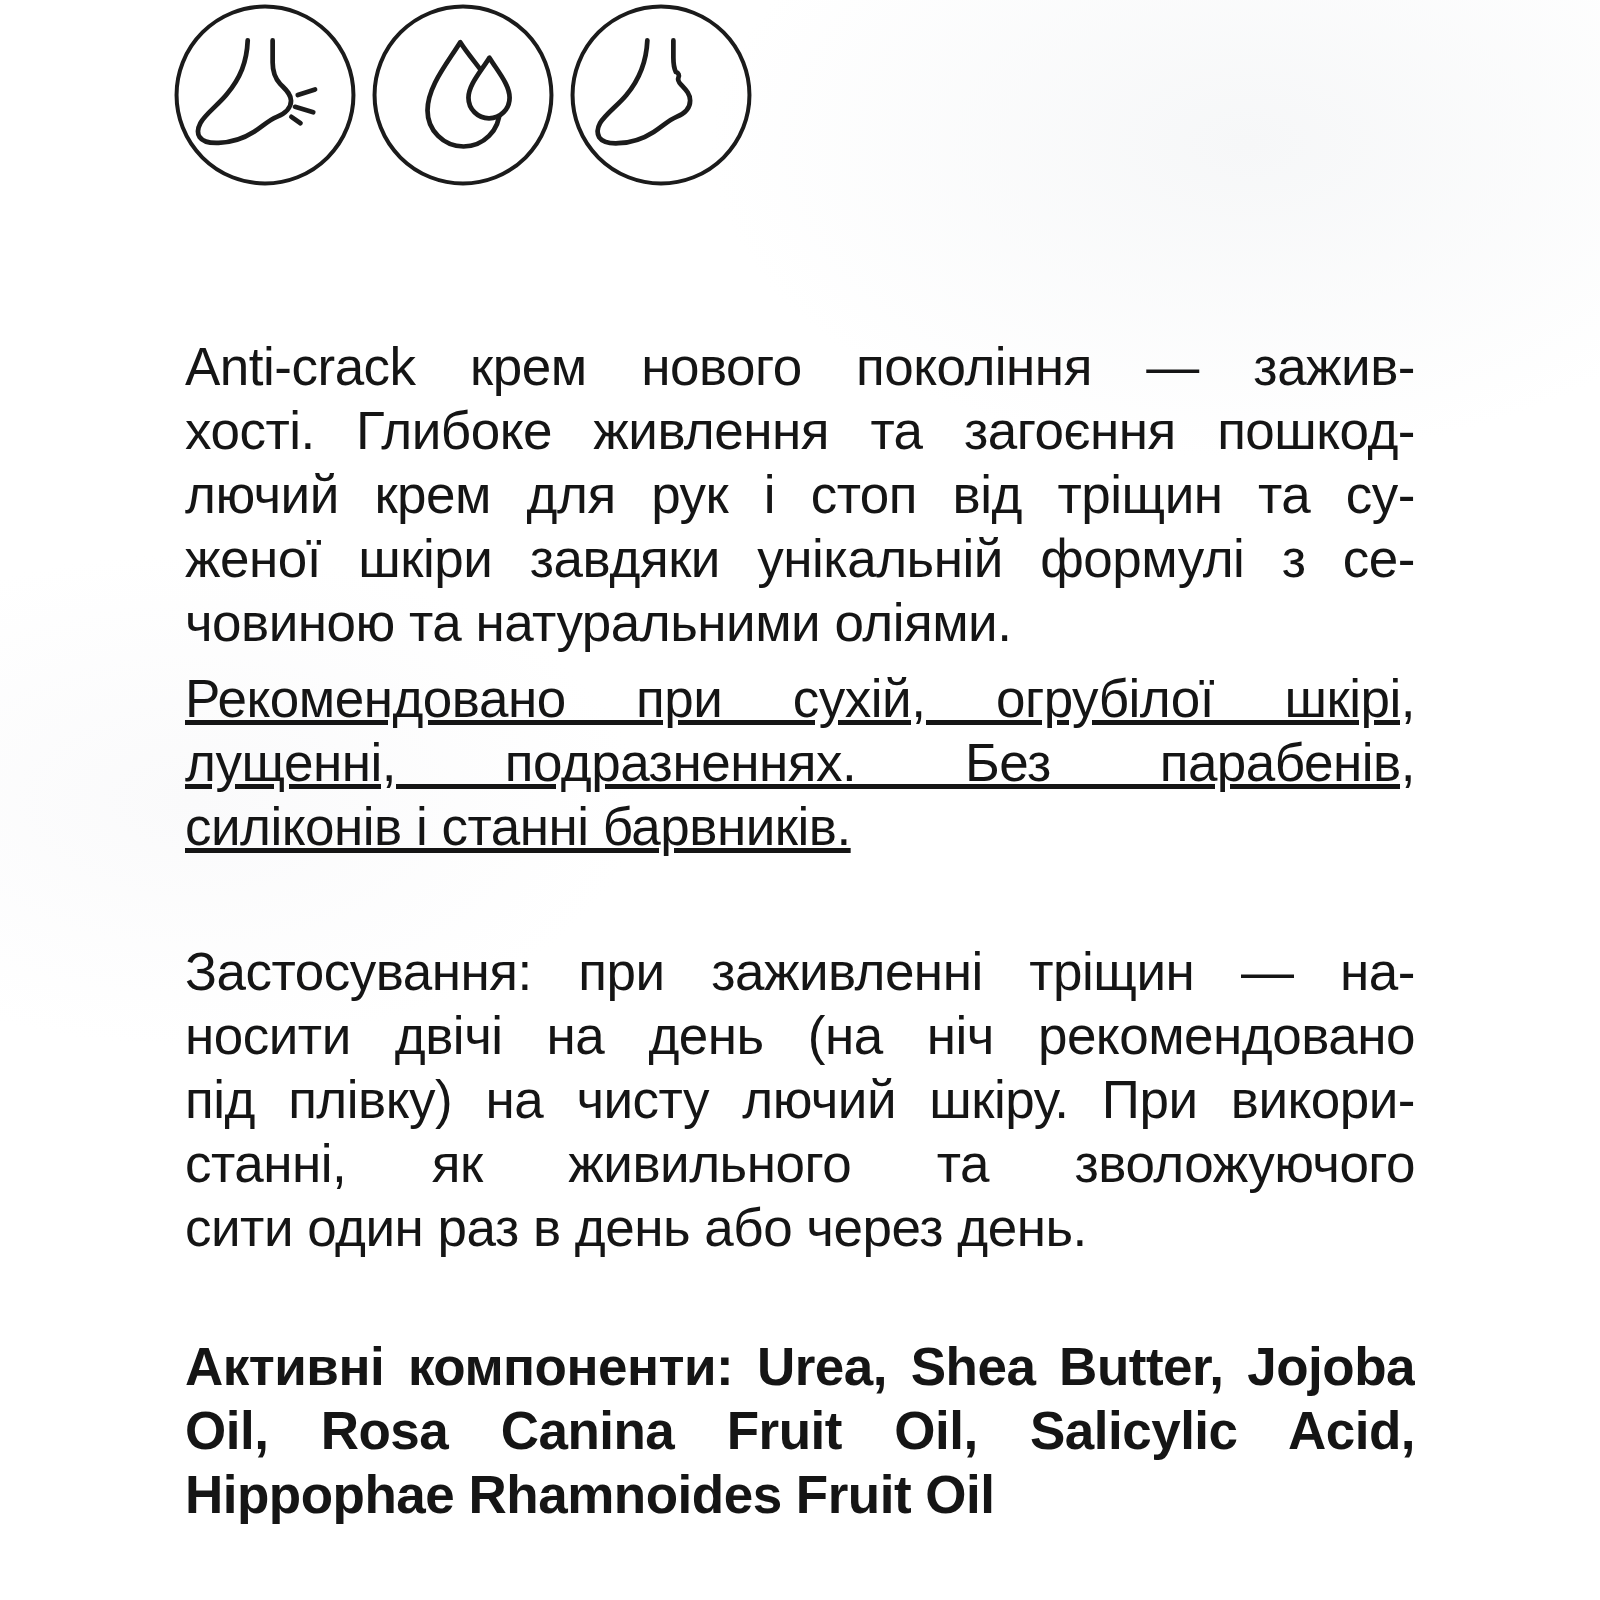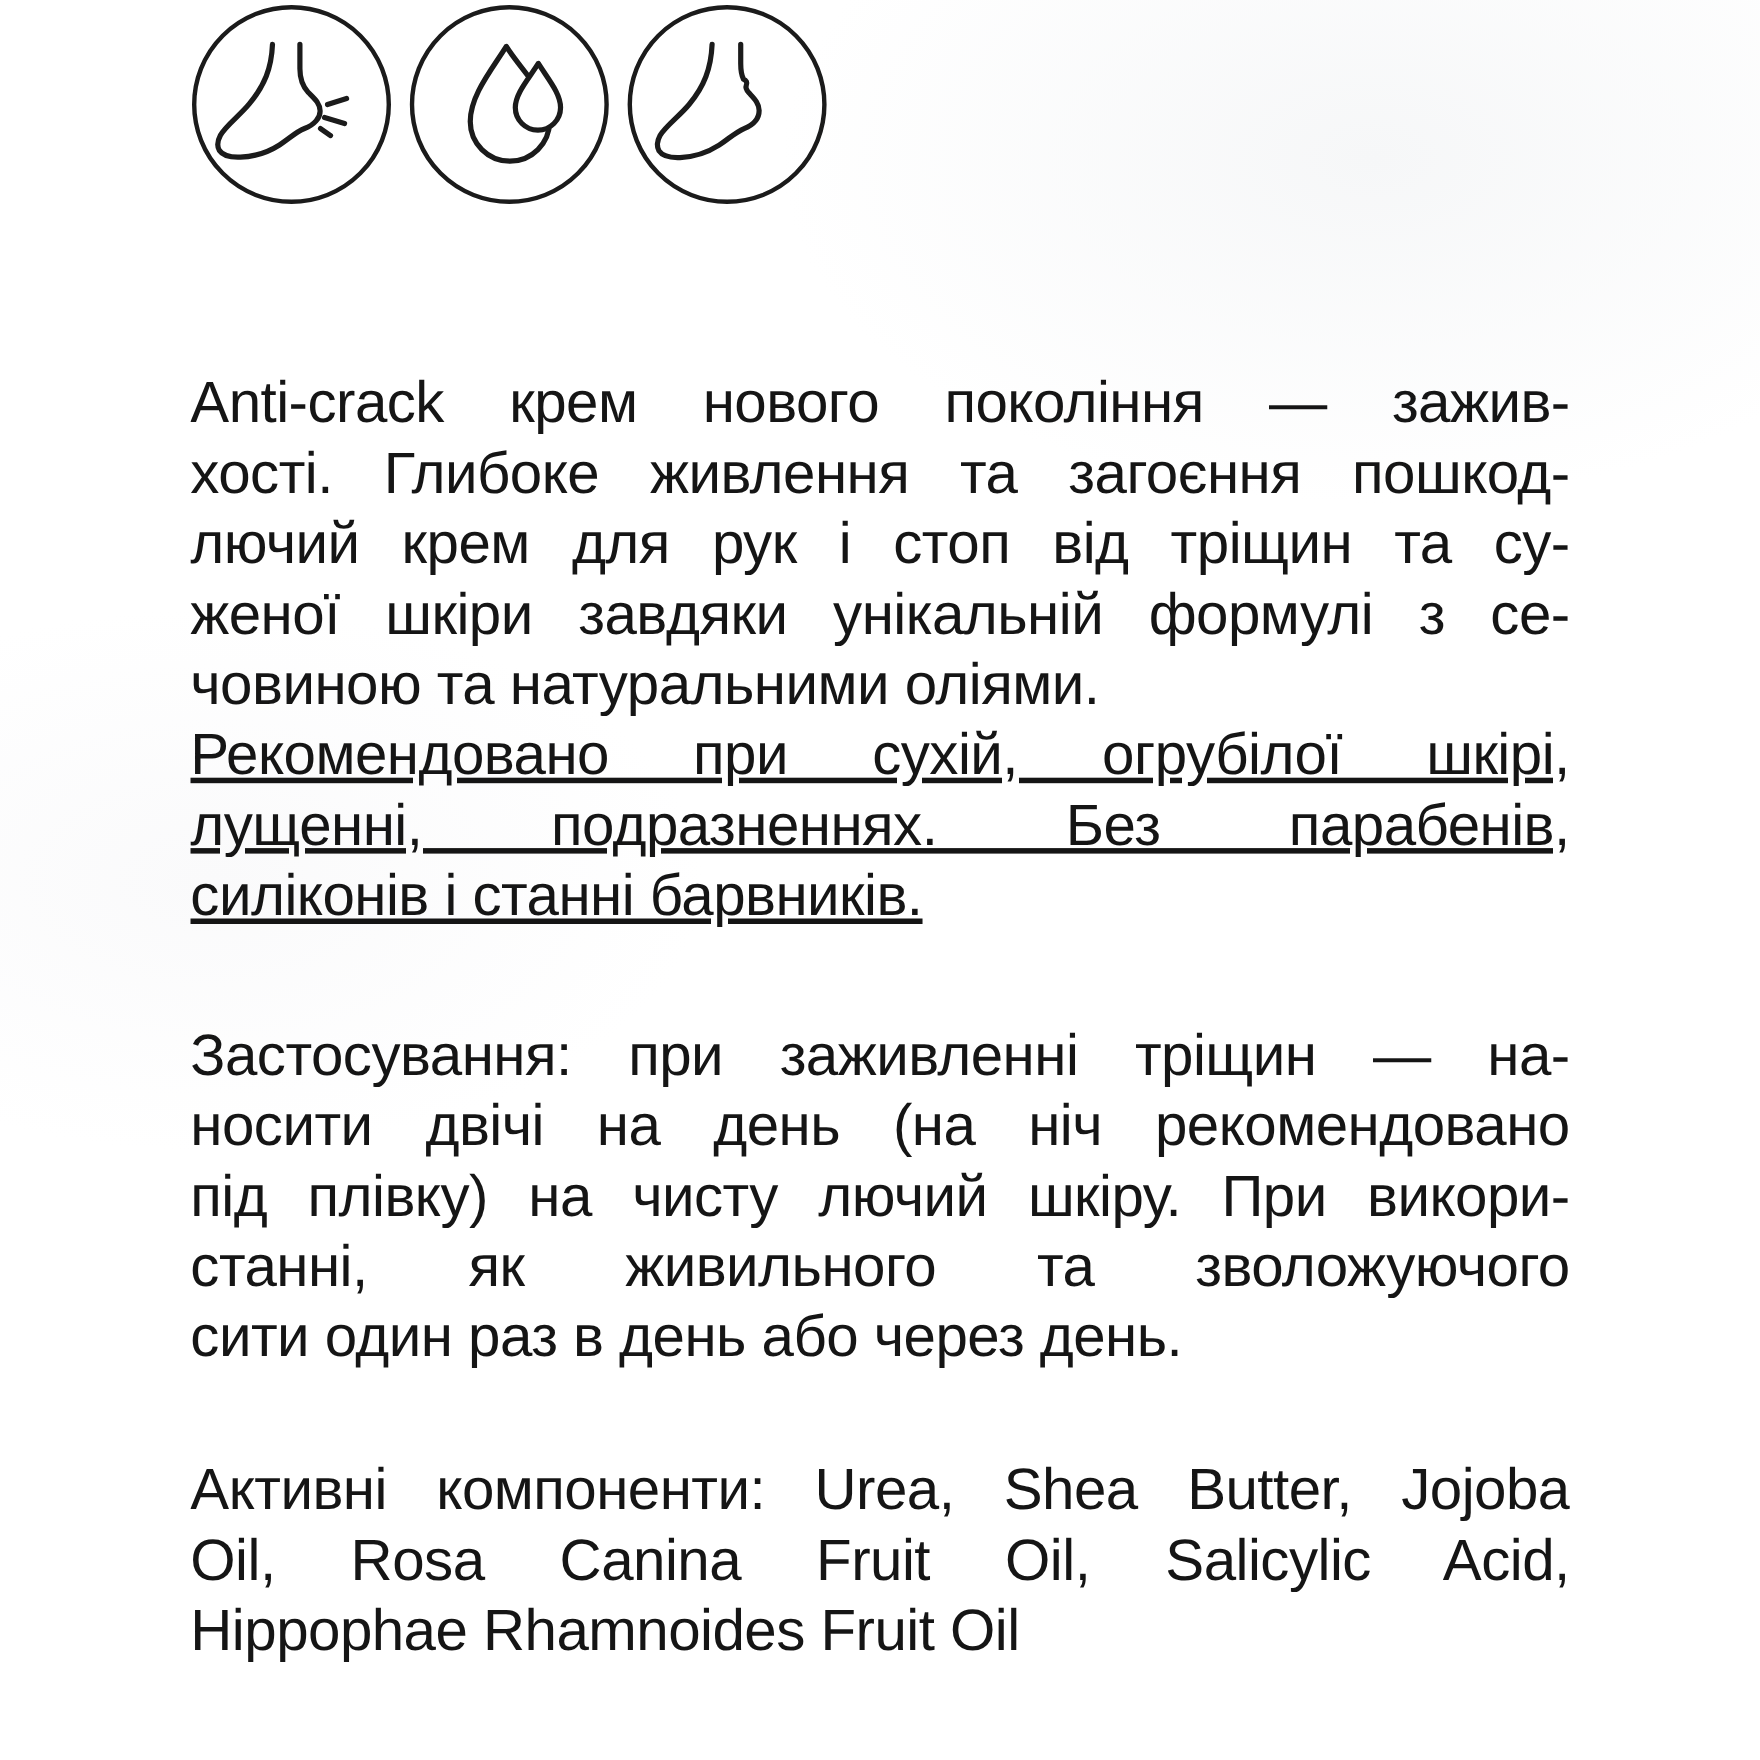--- a/index.html
+++ b/index.html
@@ -35,22 +35,22 @@
 
   
   .description {
     position: absolute;
     left: 173px; top: 335px;
     width: 1254px;
     font-size: 53px;
     line-height: 64px;
     letter-spacing: -0.5px;
   }
-  .block { margin: 0; }
-  .block.bold { font-weight: 400; }
+  .block { margin: 12px; }
+  .block.bold { font-weight: 700; }
   .line {
     height: 64px;
     overflow: hidden;
     text-align: justify;
     text-align-last: justify;
     white-space: normal;
   }
   .line.last {
     text-align: center;
     text-align-last: left;

